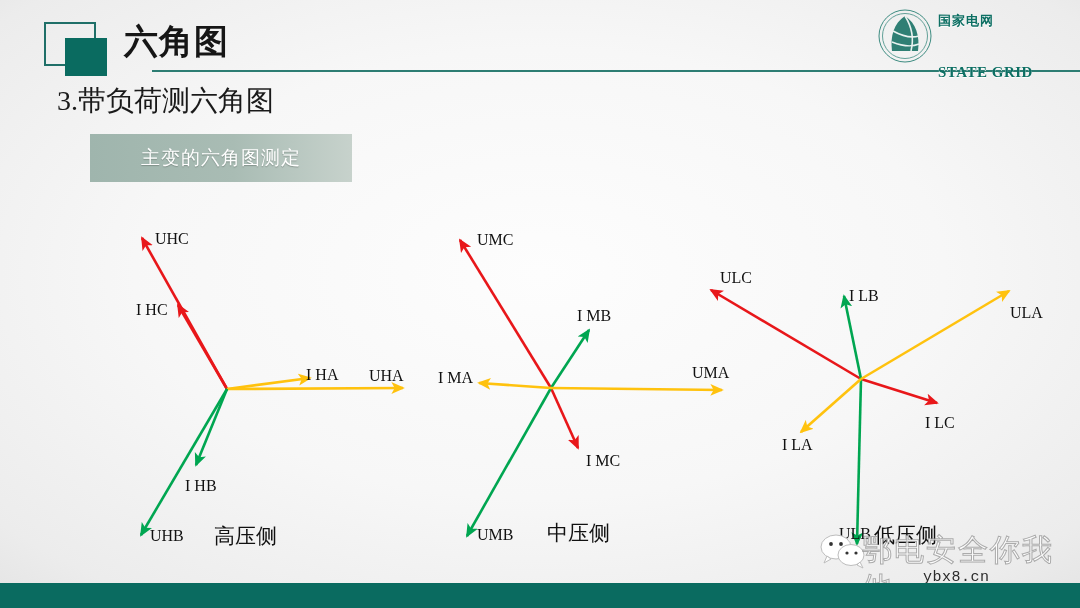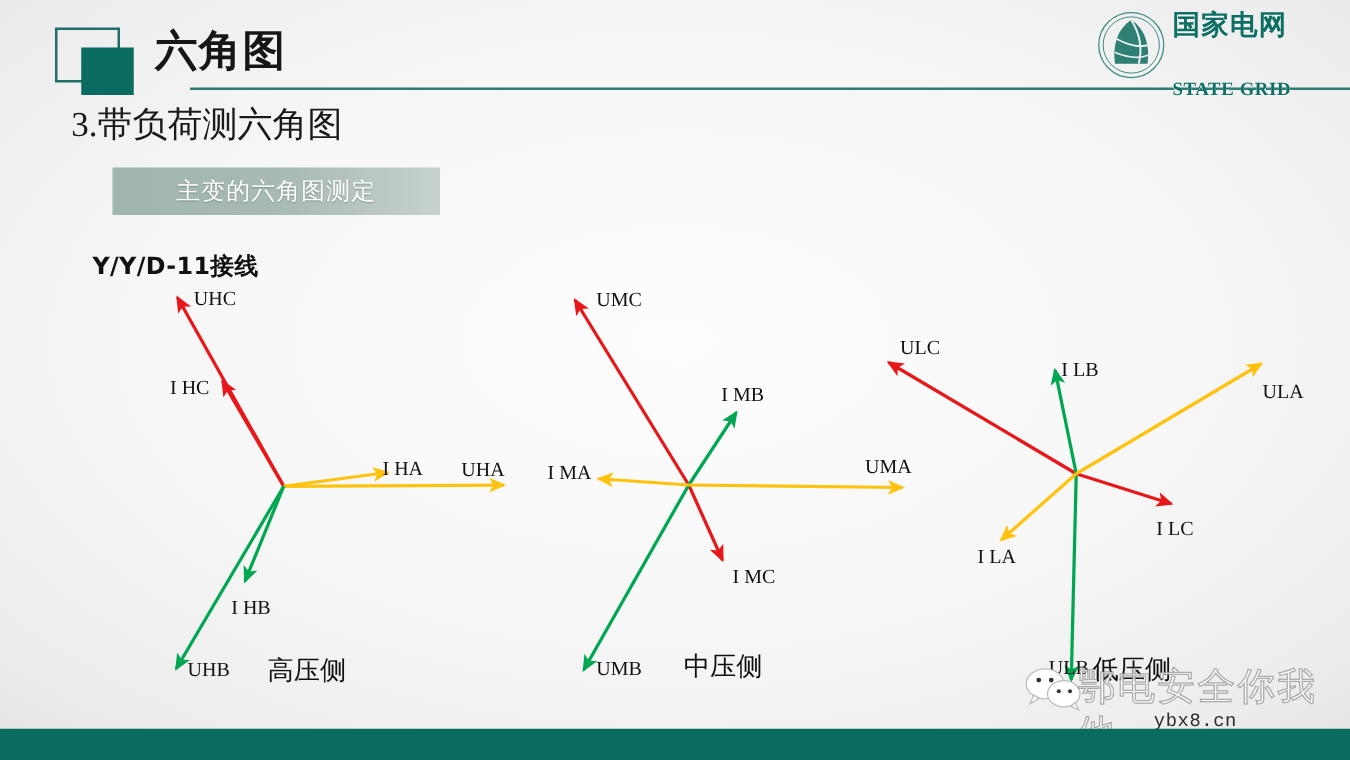--- a/index.html
+++ b/index.html
@@ -31,38 +31,38 @@
   }
   .hdr-rule{
     position:absolute;left:152px;top:70px;width:928px;height:2px;
     background:#2d7d73;
   }
   
   .logo{position:absolute;left:878px;top:8px;width:194px;height:56px;}
   .logo-mark{position:absolute;left:0;top:1px;width:54px;height:54px;}
   .logo-txt{position:absolute;left:60px;top:0px;width:134px;}
   .logo-cn{
-    font-size:22px;font-weight:700;color:#0d6f63;letter-spacing:1px;
+    font-size:13px;font-weight:700;color:#0d6f63;letter-spacing:1px;
     line-height:26px;font-family:"DejaVu Sans","Liberation Sans",sans-serif;
     text-shadow:0 1px 0 #ffffff;
   }
   .logo-en{
     font-size:15px;font-weight:700;color:#0d6f63;letter-spacing:0.5px;
     line-height:19px;font-family:"Liberation Serif","DejaVu Serif",serif;
     text-shadow:0 1px 0 #ffffff;
     margin-top:29px;
   }
   
   .sec-title{
     position:absolute;left:57px;top:85px;
     font-size:28px;color:#1a1a1a;line-height:32px;
     font-family:"Liberation Serif","DejaVu Serif",serif;
   }
   .band{
-    position:absolute;left:90px;top:134px;width:262px;height:38px;
+    position:absolute;left:90px;top:134px;width:262px;height:48px;
     background:linear-gradient(to right,#9fb5ad 0%,#a9bcb4 55%,#c7d2cc 100%);
     display:flex;align-items:center;justify-content:center;
   }
   .band span{
     font-size:19px;color:#ffffff;letter-spacing:1px;
     font-family:"DejaVu Serif","Liberation Serif",serif;
     text-shadow:0 1px 1px rgba(80,90,85,0.45);
   }
   .conn-label{
     position:absolute;left:74px;top:200px;
@@ -127,21 +127,20 @@
       <div class="logo-en">STATE GRID</div>
     </div>
   </div>
 
   <div class="sec-title">3.带负荷测六角图</div>
 
   <div class="band">
     <span>主变的六角图测定</span>
   </div>
 
-  <div class="conn-label">Y/Y/D-11接线</div>
 
   <svg id="phasors" viewBox="0 0 1080 608">
     <defs>
       <marker id="ah-red" viewBox="0 0 10 10" refX="8.6" refY="5" markerWidth="5.2" markerHeight="5.2" orient="auto-start-reverse">
         <path d="M0,0.6 L10,5 L0,9.4 L2.4,5 Z" fill="#E8171A"></path>
       </marker>
       <marker id="ah-green" viewBox="0 0 10 10" refX="8.6" refY="5" markerWidth="5.2" markerHeight="5.2" orient="auto-start-reverse">
         <path d="M0,0.6 L10,5 L0,9.4 L2.4,5 Z" fill="#00A651"></path>
       </marker>
       <marker id="ah-amber" viewBox="0 0 10 10" refX="8.6" refY="5" markerWidth="5.2" markerHeight="5.2" orient="auto-start-reverse">

